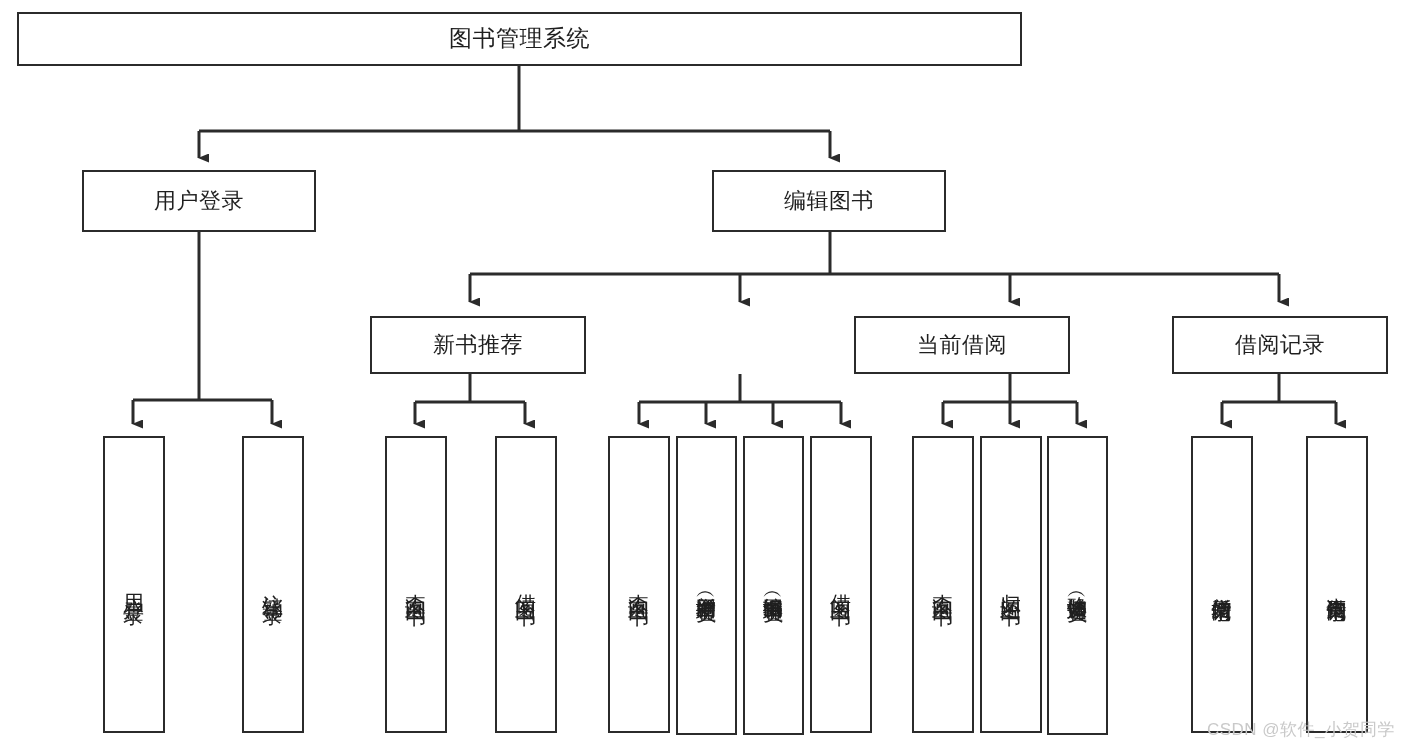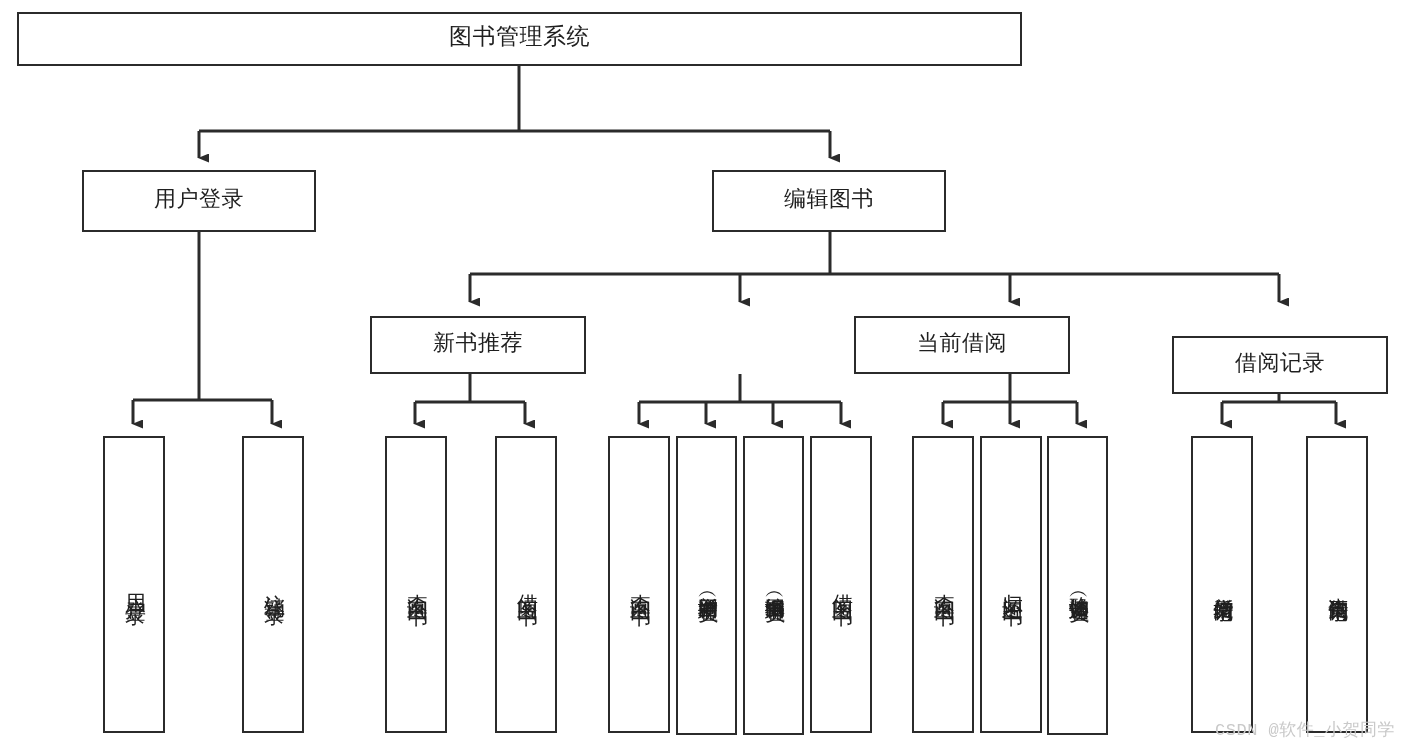--- a/index.html
+++ b/index.html
@@ -6,21 +6,21 @@
     margin: 0;
     padding: 0;
     background: #ffffff;
   }
   #canvas {
     position: relative;
     width: 1405px;
     height: 747px;
     background: #ffffff;
     overflow: hidden;
-    font-family: Liberation Mono, monospace;
+    font-family: Liberation Sans, sans-serif;
   }
   #edges {
     position: absolute;
     left: 0;
     top: 0;
     width: 1405px;
     height: 747px;
   }
   .node {
     position: absolute;
@@ -134,21 +134,21 @@
   <div class="node" style="left:712px; top:170px; width:234px; height:62px;">
     <span class="lbl">编辑图书</span>
   </div>
 
   <div class="node" style="left:370px; top:316px; width:216px; height:58px;text-align:center;">
     <span class="lbl">新书推荐</span>
   </div>
   <div class="node" style="left:854px; top:316px; width:216px; height:58px;">
     <span class="lbl">当前借阅</span>
   </div>
-  <div class="node" style="left:1172px; top:336px; width:216px; height:58px;">
+  <div class="node" style="left:1172px; top:316px; width:216px; height:58px;">
     <span class="lbl">借阅记录</span>
   </div>
 
   <div class="node vert" style="left:103px; top:436px; width:62px; height:297px;">
     <span class="lbl">用户登录</span>
   </div>
   <div class="node vert" style="left:242px; top:436px; width:62px; height:297px;">
     <span class="lbl">注销登录</span>
   </div>
 

